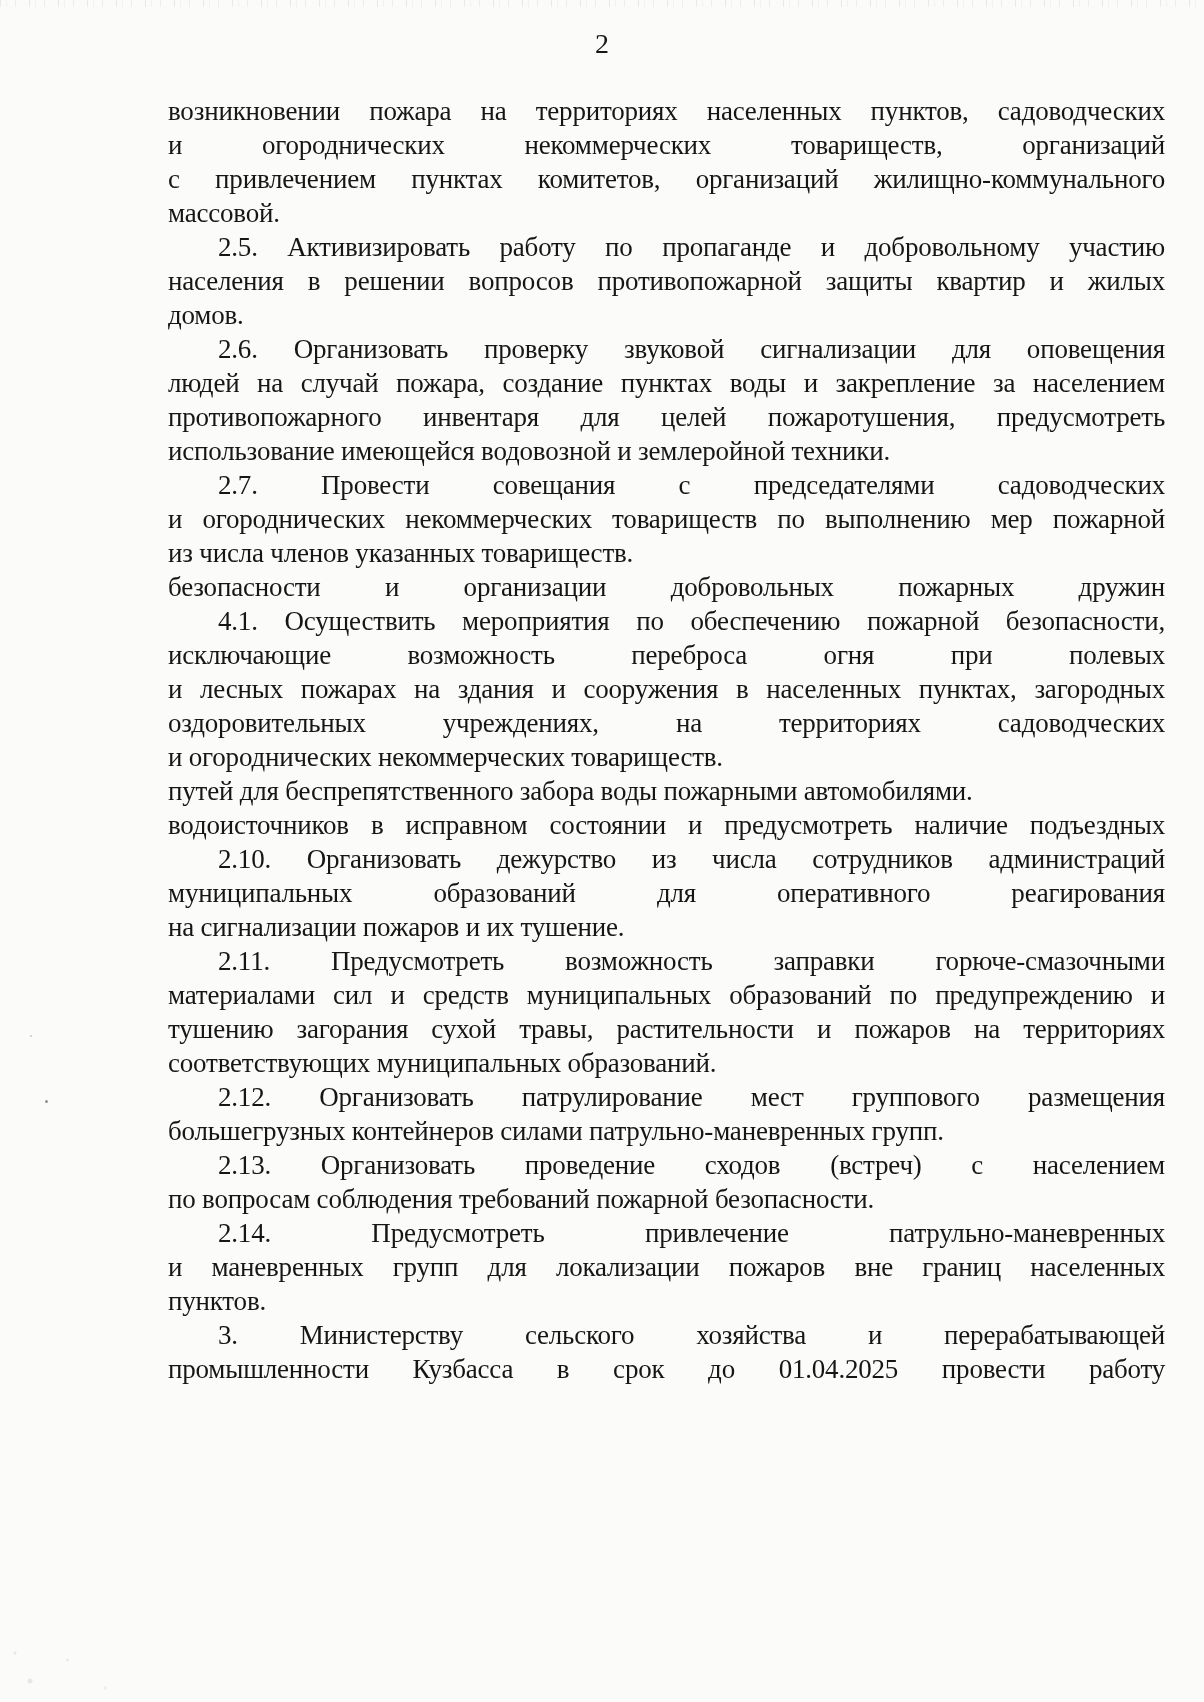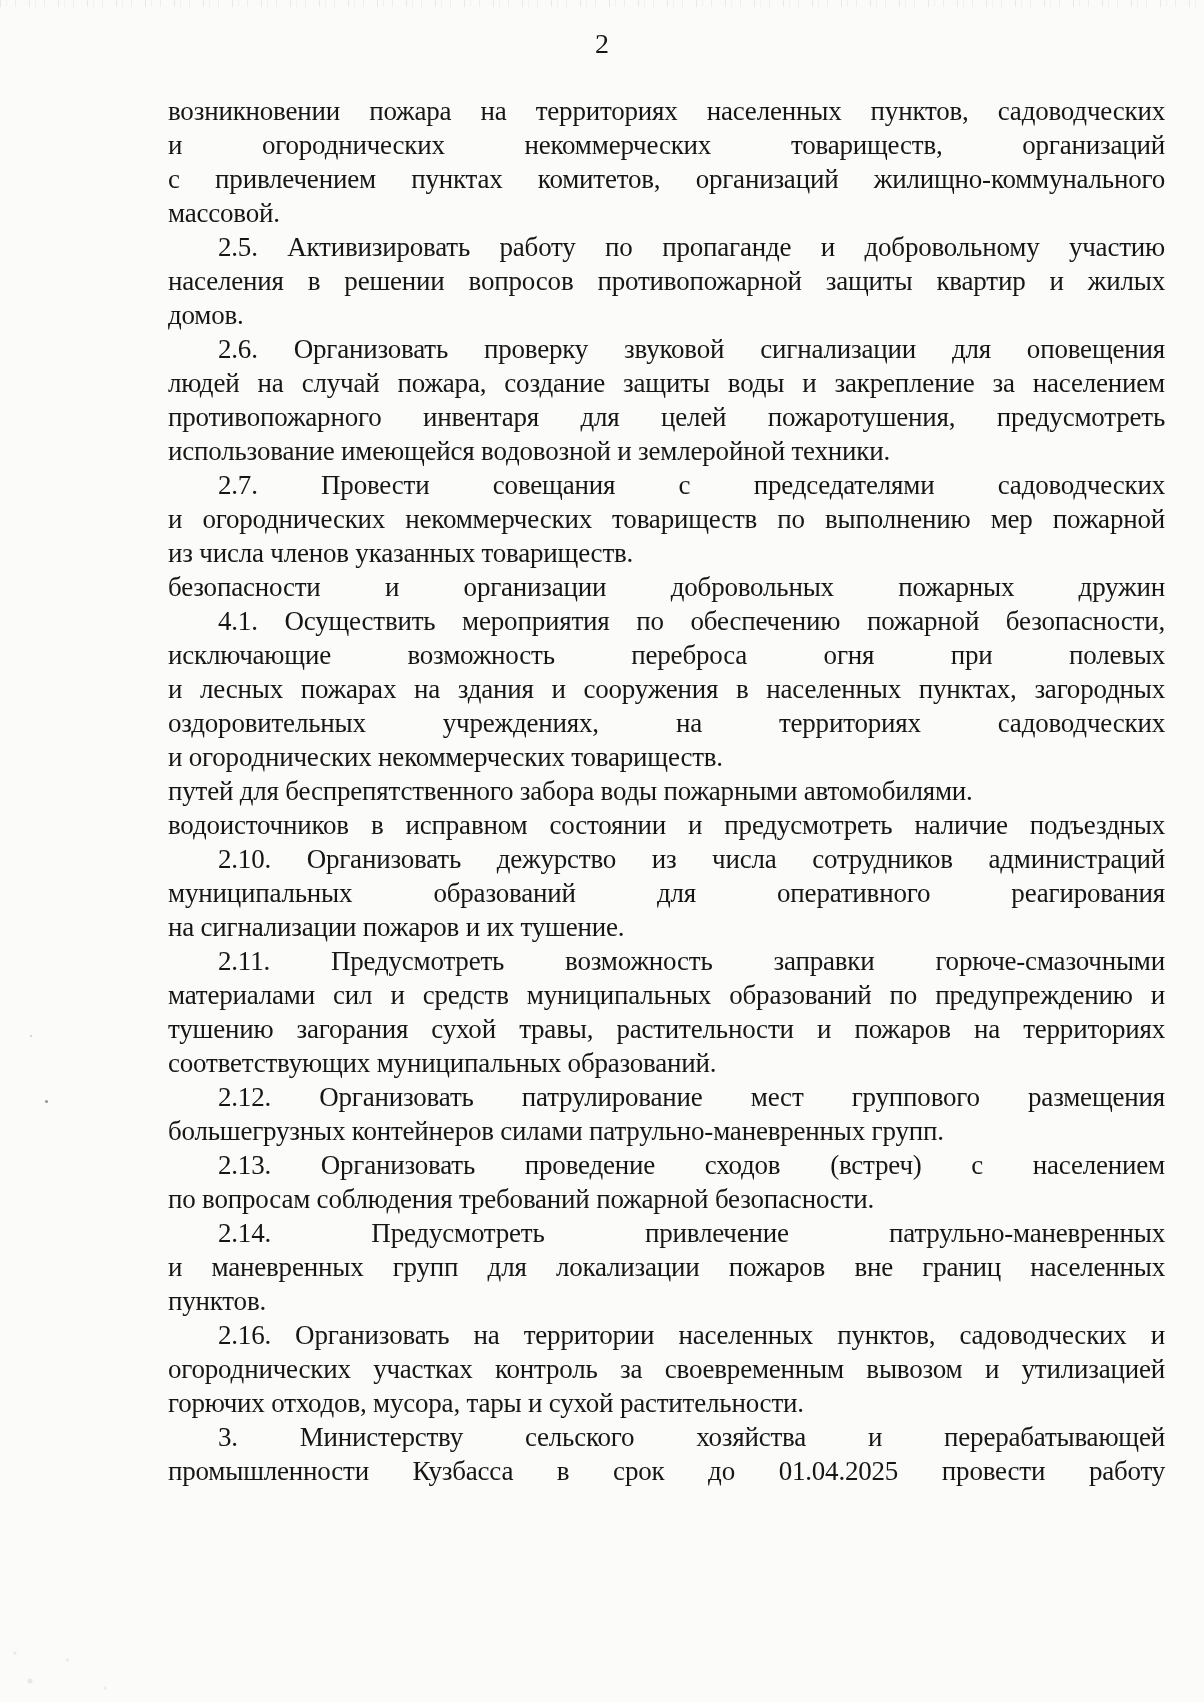--- a/index.html
+++ b/index.html
@@ -82,21 +82,21 @@
       <div class="line">с привлечением пунктах комитетов, организаций жилищно-коммунального</div>
       <div class="line para-end">массовой.</div>
     </div>
     <div class="para">
       <div class="line indent">2.5. Активизировать работу по пропаганде и добровольному участию</div>
       <div class="line">населения в решении вопросов противопожарной защиты квартир и жилых</div>
       <div class="line para-end">домов.</div>
     </div>
     <div class="para">
       <div class="line indent">2.6. Организовать проверку звуковой сигнализации для оповещения</div>
-      <div class="line">людей на случай пожара, создание защиты воды и закрепление за населением</div>
+      <div class="line">людей на случай пожара, создание пунктах воды и закрепление за населением</div>
       <div class="line">противопожарного инвентаря для целей пожаротушения, предусмотреть</div>
       <div class="line para-end">использование имеющейся водовозной и землеройной техники.</div>
     </div>
     <div class="para">
       <div class="line indent">2.7. Провести совещания с председателями садоводческих</div>
       <div class="line">и огороднических некоммерческих товариществ по выполнению мер пожарной</div>
       <div class="line para-end">из числа членов указанных товариществ.</div>
       <div class="line">безопасности и организации добровольных пожарных дружин</div>
     </div>
     <div class="para">
@@ -128,25 +128,20 @@
     <div class="para">
       <div class="line indent">2.13. Организовать проведение сходов (встреч) с населением</div>
       <div class="line para-end">по вопросам соблюдения требований пожарной безопасности.</div>
     </div>
     <div class="para">
       <div class="line indent">2.14. Предусмотреть привлечение патрульно-маневренных</div>
       <div class="line">и маневренных групп для локализации пожаров вне границ населенных</div>
       <div class="line para-end">пунктов.</div>
     </div>
     <div class="para">
-      <div class="line indent">2.16. Организовать на территории населенных пунктов, садоводческих и</div>
-      <div class="line">огороднических участках контроль за своевременным вывозом и утилизацией</div>
-      <div class="line para-end">горючих отходов, мусора, тары и сухой растительности.</div>
-    </div>
-    <div class="para">
       <div class="line indent">3. Министерству сельского хозяйства и перерабатывающей</div>
       <div class="line">промышленности Кузбасса в срок до 01.04.2025 провести работу</div>
     </div>
   </main>
 
 <div class="scan-speck speck-1"></div>
 <div class="scan-speck speck-2"></div>
 <div class="scan-noise-bottom-left"></div>
 
 </body></html>

